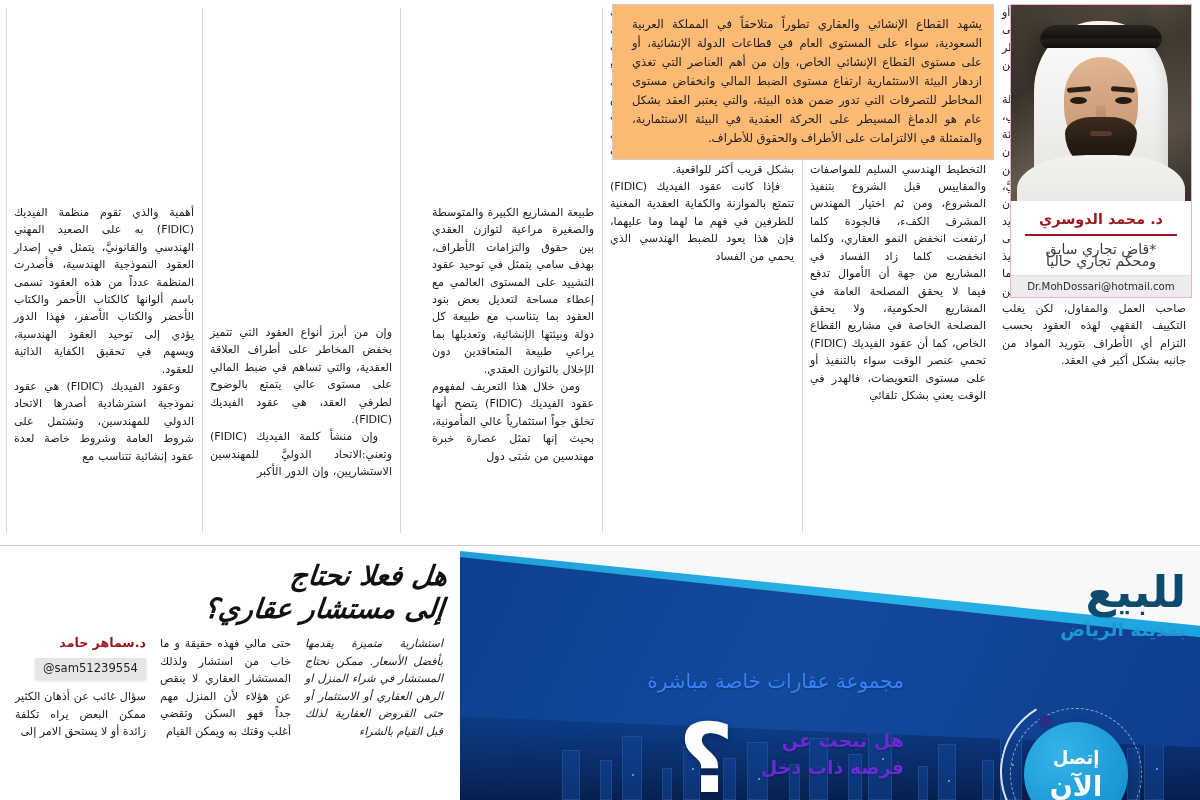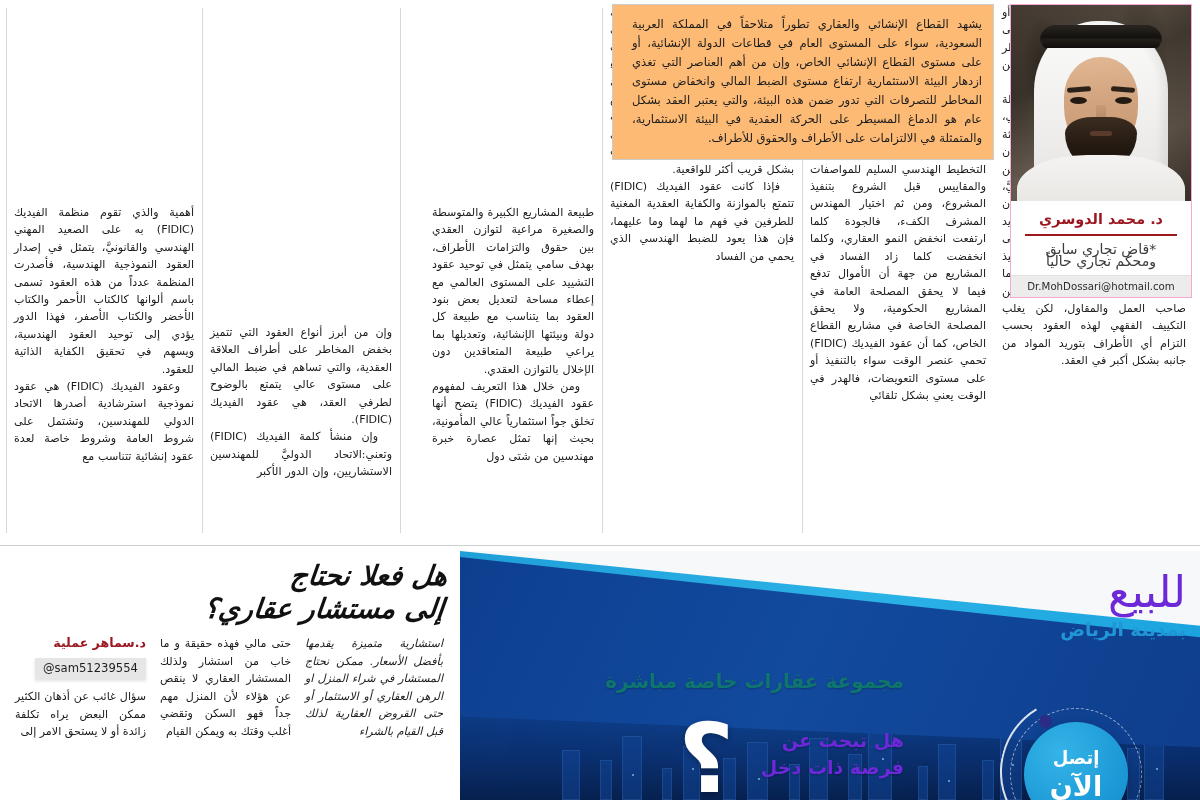--- a/index.html
+++ b/index.html
@@ -247,30 +247,30 @@
   }
   .ad-city .dot {
     position:absolute; width:2px; height:2px; border-radius:50%;
     background:rgba(150,220,255,.8);
   }
   .ad-text-right {
     position:absolute; right:14px; top:18px; width:260px;
     text-align:right; z-index:6;
   }
   .ad-forsale {
-    color:#6d28d9; font-size:44px; font-weight:normal; line-height:46px;
+    color:#0c4a6e; font-size:44px; font-weight:bold; line-height:46px;
     letter-spacing:-1px;
   }
   .ad-city-name {
     color:#2196d6; font-size:18.5px; font-weight:bold;
     margin-top:4px; letter-spacing:-0.2px;
   }
   .ad-line1 {
-    position:absolute; z-index:6; color:#0f766e;
-    font-size:20px; font-weight:bold; letter-spacing:-0.3px;
+    position:absolute; z-index:6; color:#3b82f6;
+    font-size:20px; font-weight:normal; letter-spacing:-0.3px;
     right:296px; top:118px; white-space:nowrap;
     text-shadow:0 1px 2px rgba(0,0,0,.25);
   }
   .ad-line2 {
     position:absolute; z-index:6; color:#6d28d9;
     font-size:19px; font-weight:bold; line-height:27px;
     right:296px; top:176px; text-align:right; white-space:nowrap;
     text-shadow:0 1px 2px rgba(0,0,0,.25);
   }
   .ad-qmark {
@@ -451,21 +451,21 @@
       </div>
 
       <div class="a2-cols">
         <div class="a2-col" style="flex:0 0 152px;font-style:italic;">
           <p>استشارية متميزة يقدمها بأفضل الأسعار. ممكن نحتاج المستشار في شراء المنزل او الرهن العقاري أو الاستثمار أو حتى القروض العقارية لذلك قبل القيام بالشراء</p>
         </div>
         <div class="a2-col" style="flex:0 0 145px;">
           <p>حتى مالي فهذه حقيقة و ما خاب من استشار ولذلك المستشار العقاري لا ينقص عن هؤلاء لأن المنزل مهم جداً فهو السكن وتقضي أغلب وقتك به ويمكن القيام</p>
         </div>
         <div class="a2-col" style="flex:0 0 145px;">
-          <div class="byline-name">د.سماهر عملية</div>
+          <div class="byline-name">د.سماهر حامد</div>
           <div class="byline-handle">@sam51239554</div>
           <p>سؤال غائب عن أذهان الكثير ممكن البعض يراه تكلفة زائدة أو لا يستحق الامر إلى</p>
         </div>
       </div>
     </div>
 
   </div>
 </div>
 
 </body></html>

